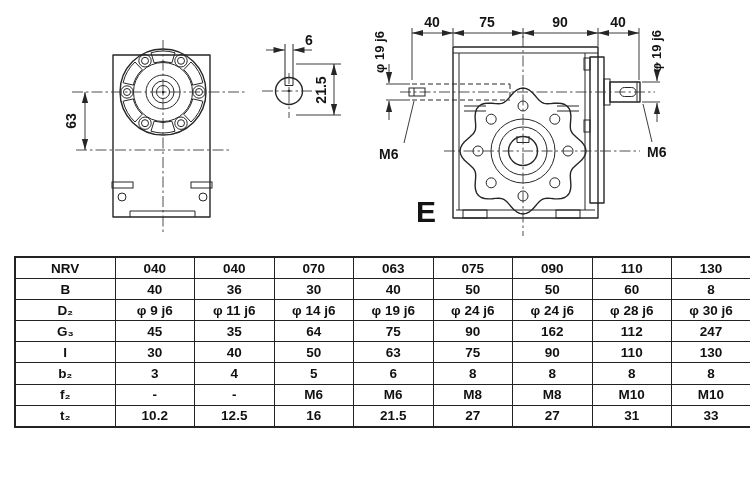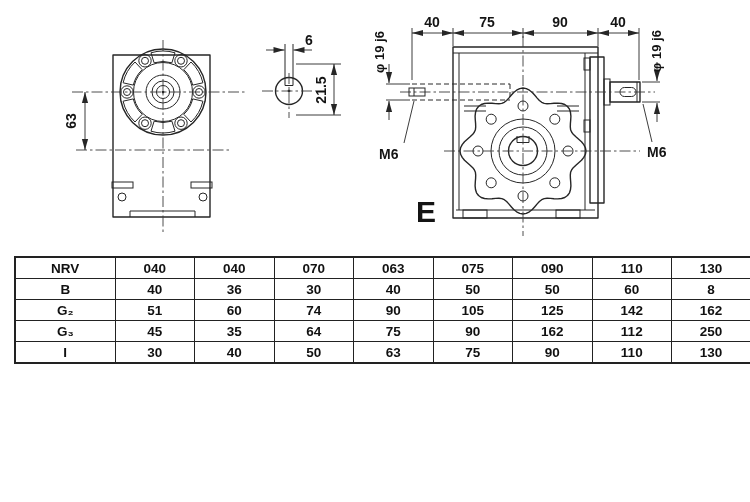--- a/index.html
+++ b/index.html
@@ -210,48 +210,81 @@
           <td>40</td>
           <td>36</td>
           <td>30</td>
           <td>40</td>
           <td>50</td>
           <td>50</td>
           <td>60</td>
           <td>8</td>
         </tr>
         <tr>
-          <th>G₂</th>
-          <td>51</td>
-          <td>60</td>
-          <td>74</td>
-          <td>90</td>
-          <td>105</td>
-          <td>125</td>
-          <td>142</td>
-          <td>162</td>
+          <th>D₂</th>
+          <td>φ 9 j6</td>
+          <td>φ 11 j6</td>
+          <td>φ 14 j6</td>
+          <td>φ 19 j6</td>
+          <td>φ 24 j6</td>
+          <td>φ 24 j6</td>
+          <td>φ 28 j6</td>
+          <td>φ 30 j6</td>
         </tr>
         <tr>
           <th>G₃</th>
           <td>45</td>
           <td>35</td>
           <td>64</td>
           <td>75</td>
           <td>90</td>
           <td>162</td>
           <td>112</td>
-          <td>250</td>
+          <td>247</td>
         </tr>
         <tr>
           <th>I</th>
           <td>30</td>
           <td>40</td>
           <td>50</td>
           <td>63</td>
           <td>75</td>
           <td>90</td>
           <td>110</td>
           <td>130</td>
         </tr>
+        <tr>
+          <th>b₂</th>
+          <td>3</td>
+          <td>4</td>
+          <td>5</td>
+          <td>6</td>
+          <td>8</td>
+          <td>8</td>
+          <td>8</td>
+          <td>8</td>
+        </tr>
+        <tr>
+          <th>f₂</th>
+          <td>-</td>
+          <td>-</td>
+          <td>M6</td>
+          <td>M6</td>
+          <td>M8</td>
+          <td>M8</td>
+          <td>M10</td>
+          <td>M10</td>
+        </tr>
+        <tr>
+          <th>t₂</th>
+          <td>10.2</td>
+          <td>12.5</td>
+          <td>16</td>
+          <td>21.5</td>
+          <td>27</td>
+          <td>27</td>
+          <td>31</td>
+          <td>33</td>
+        </tr>
       </tbody>
   </table>
 
 </div>
 
 </body></html>

